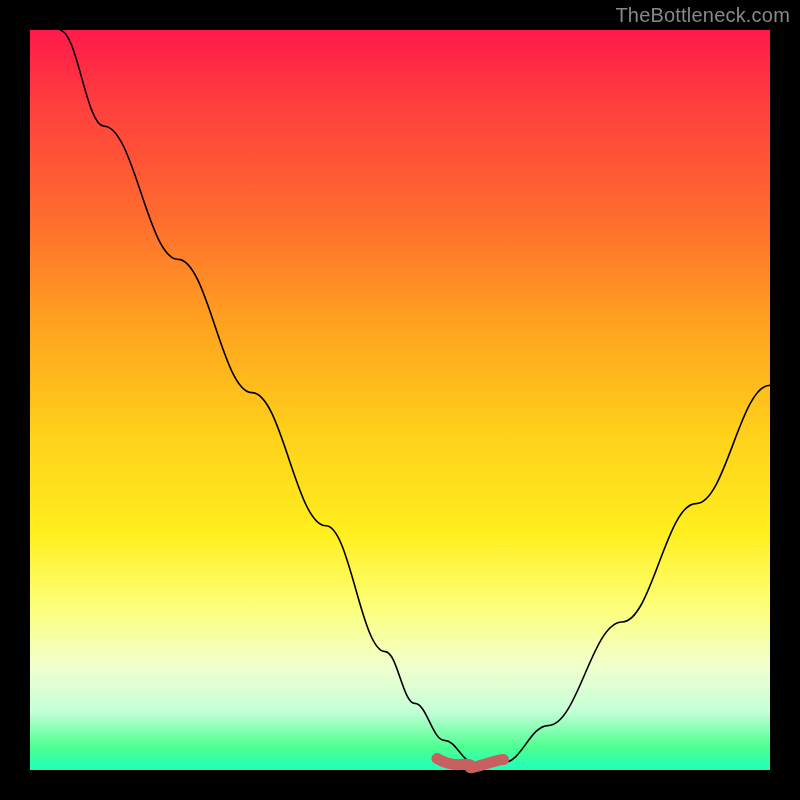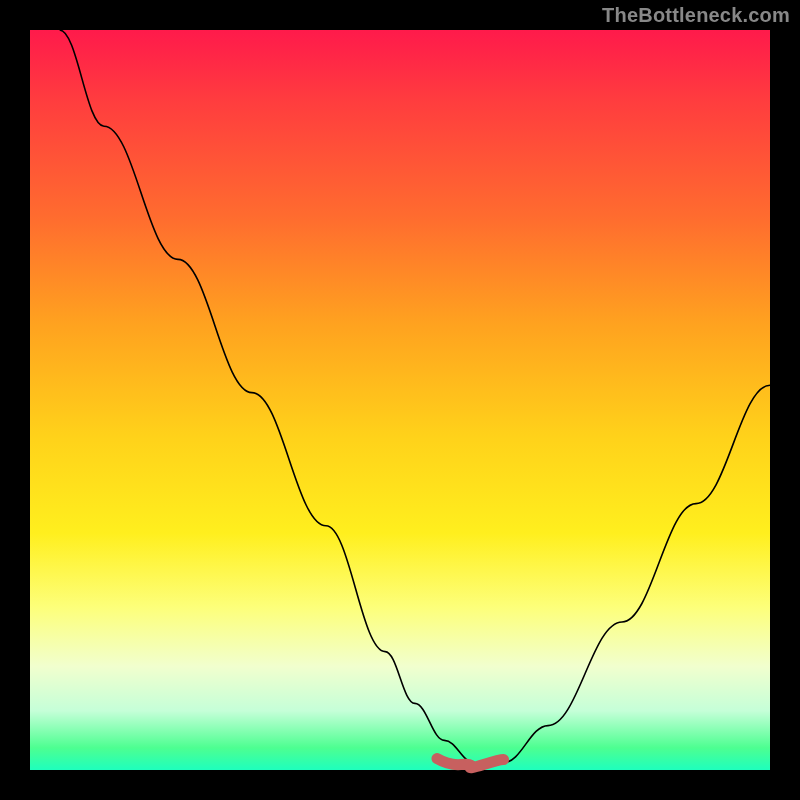--- a/index.html
+++ b/index.html
@@ -10,21 +10,21 @@
     background: #000;
     position: relative;
     font-family: Arial, sans-serif;
   }
   .watermark {
     position: absolute;
     top: 4px;
     right: 10px;
     color: #888;
     font-size: 20px;
-    font-weight: 700;
+    font-weight: 400;
     z-index: 10;
     letter-spacing: 0.2px;
   }
   .plot-area {
     position: absolute;
     left: 30px;
     top: 30px;
     width: 740px;
     height: 740px;
     background: linear-gradient(to bottom,

